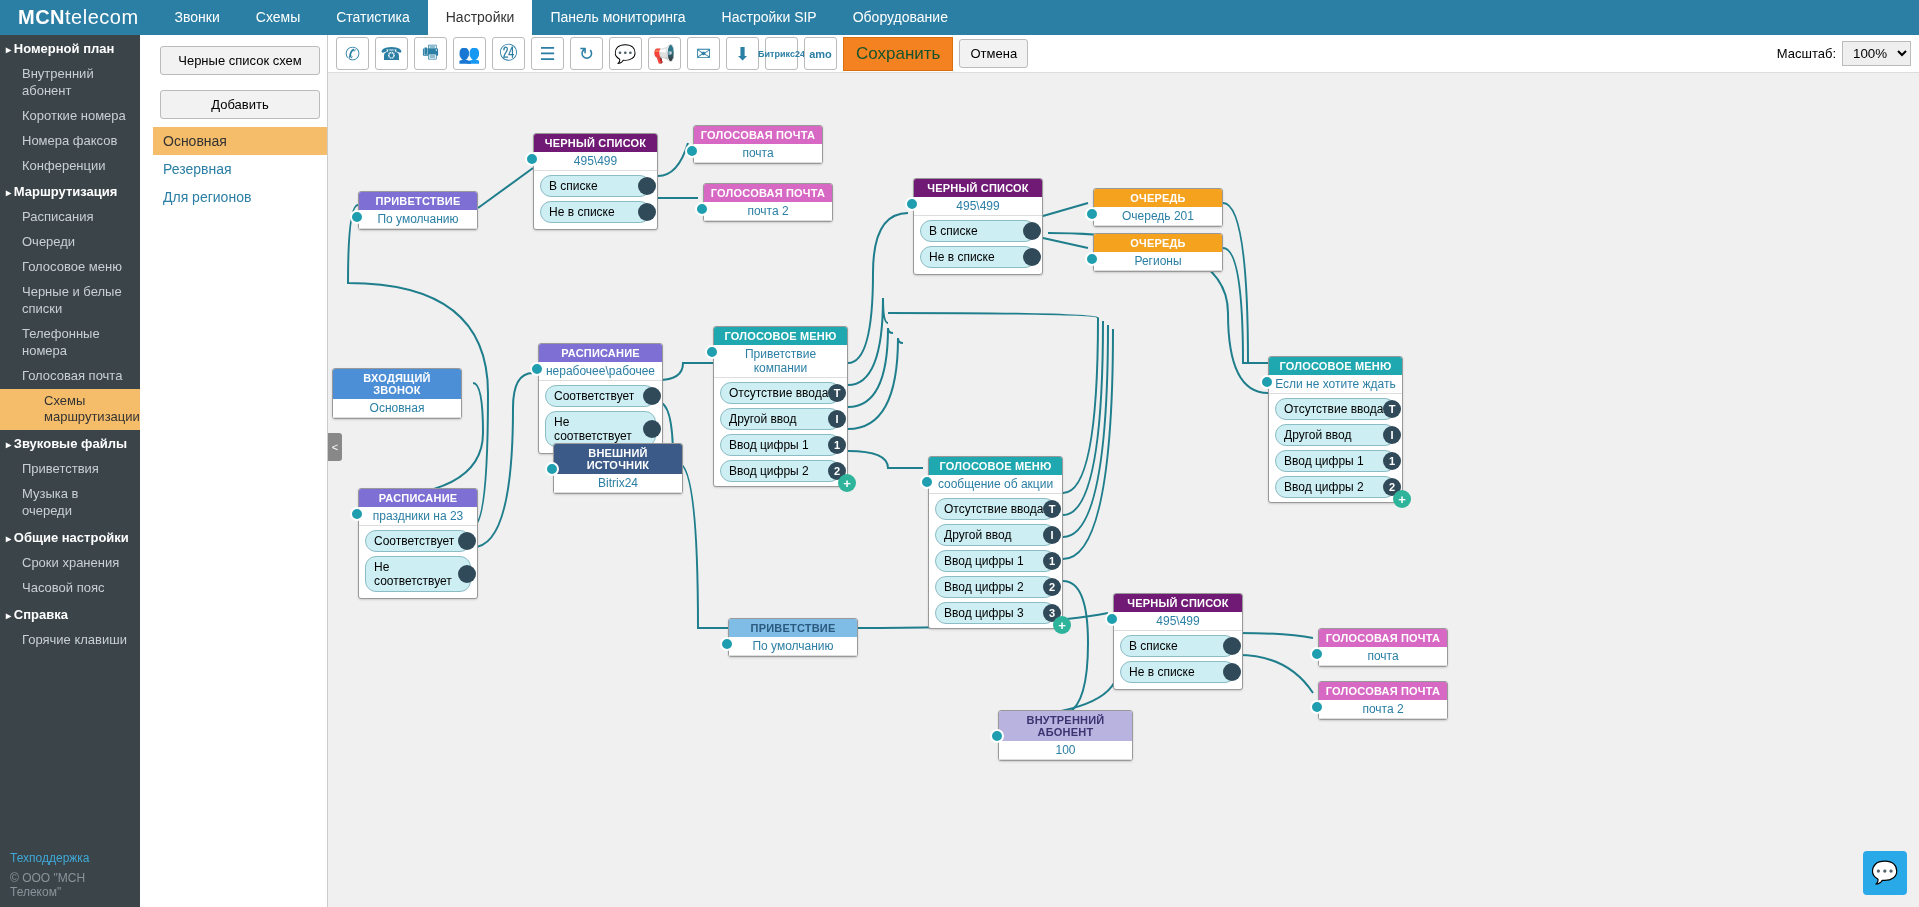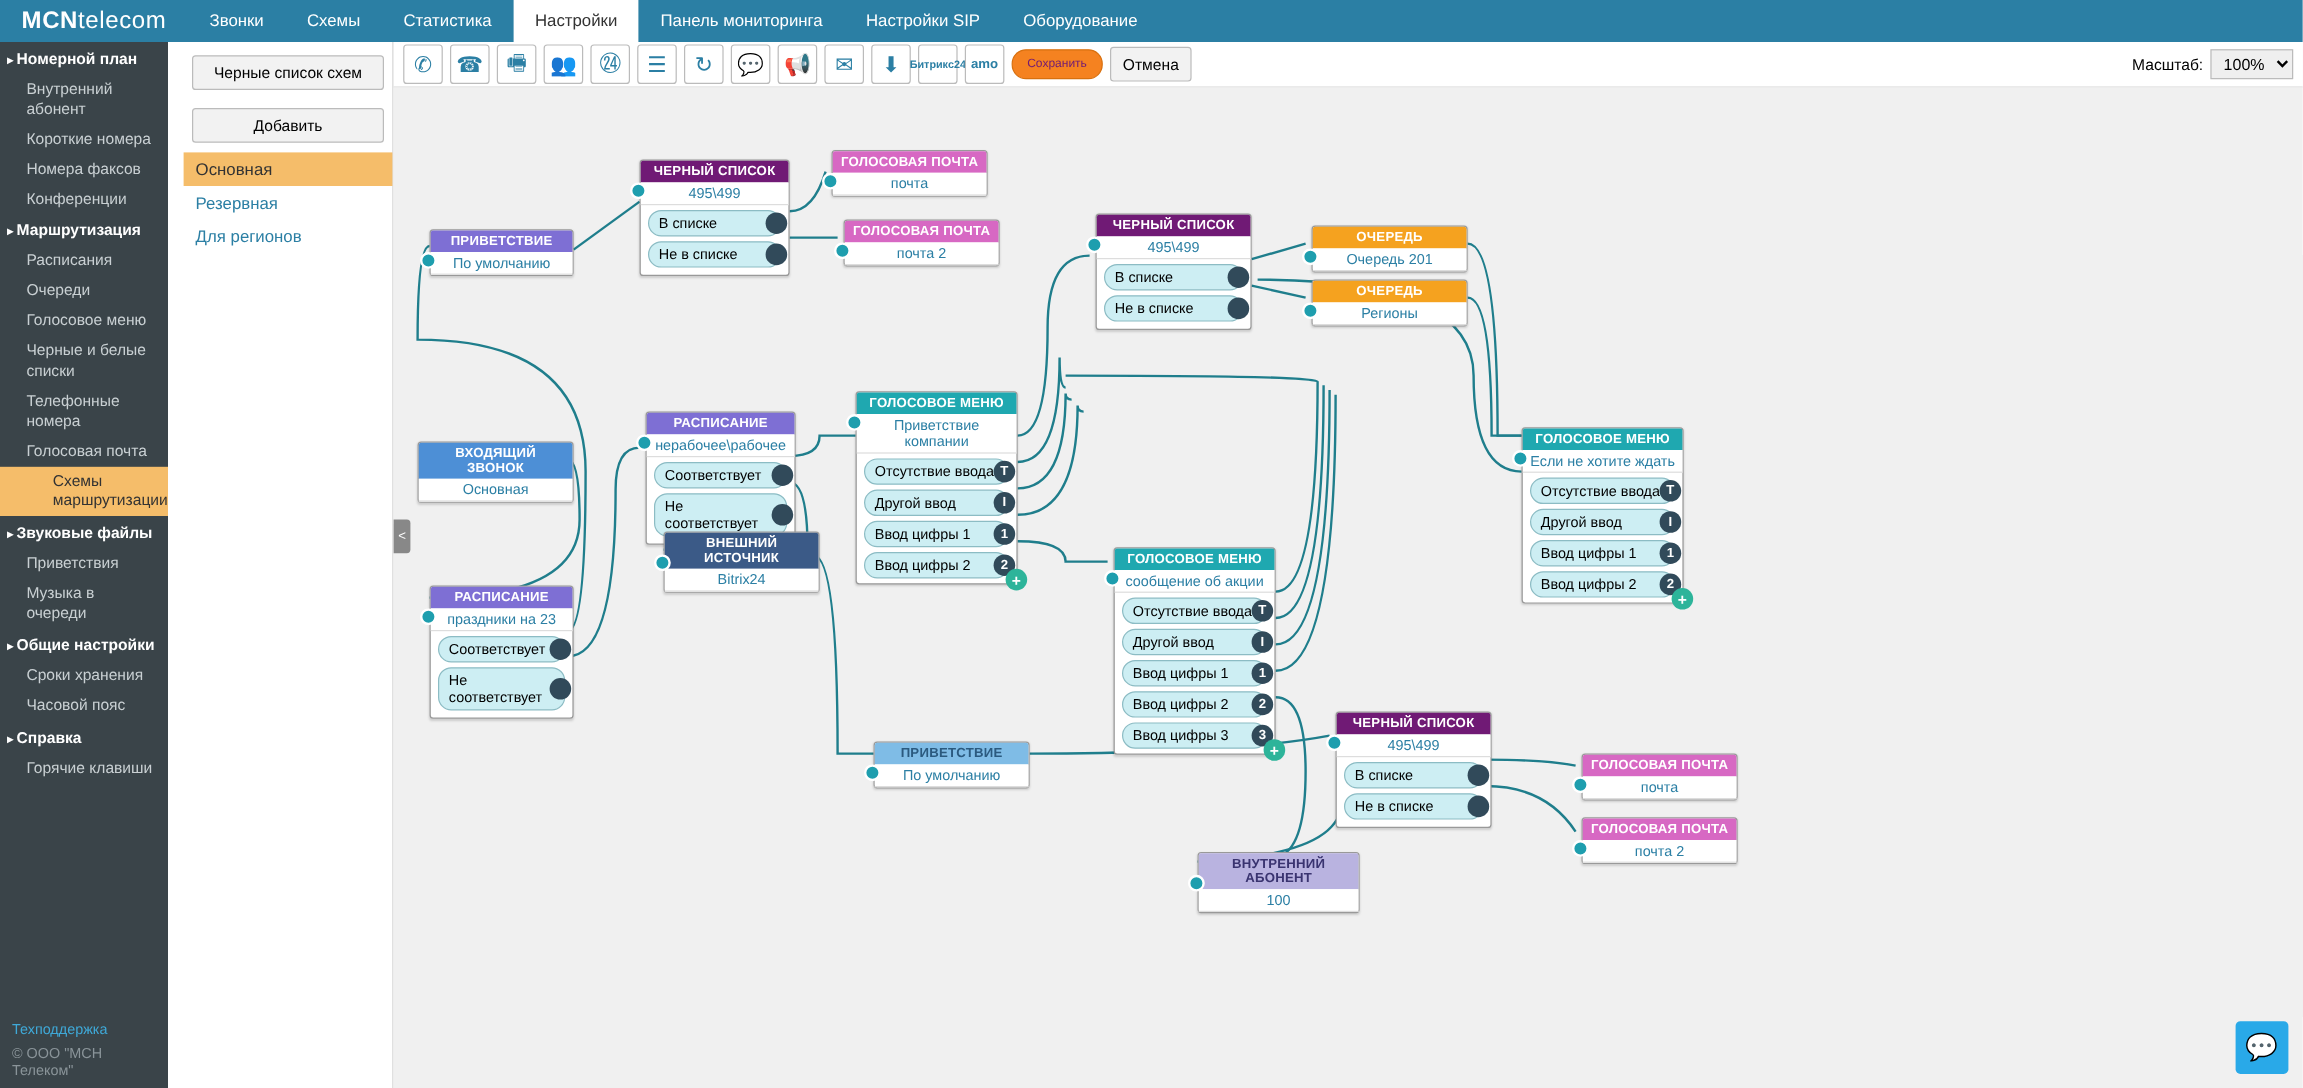--- a/index.html
+++ b/index.html
@@ -27,21 +27,21 @@
 .scheme-panel-head { padding:7px; display:flex; gap:6px; }
 .btn { background:#f2f2f2; border:1px solid #bbb; border-radius:3px; padding:6px 10px; font-size:13px; cursor:pointer; }
 .btn-block { display:block; width:100%; text-align:center; margin:4px auto; }
 .scheme-list-item { padding:6px 10px; font-size:14px; cursor:pointer; color:#2b7fa4; }
 .scheme-list-item.active { background:#f5bd6a; color:#333; }
 
 
 .canvas-wrap { position:absolute; left:328px; right:0; top:35px; bottom:0; background:#fff; }
 .toolbar { height:38px; display:flex; align-items:center; gap:6px; padding:4px 8px; border-bottom:1px solid #ddd; }
 .tool-icon { width:33px; height:33px; border:1px solid #bbb; border-radius:3px; color:#2b7fa4; display:flex; align-items:center; justify-content:center; font-size:18px; cursor:pointer; background:#fff; }
-.btn-save { background:#f58220; color:#701a75; border:1px solid #d8700f; border-radius:12px; padding:6px 12px; font-size:10px; cursor:pointer; }
+.btn-save { background:#f58220; color:#14532d; border:1px solid #d8700f; border-radius:0; padding:6px 12px; font-size:17px; cursor:pointer; }
 .zoom { margin-left:auto; font-size:13px; display:flex; align-items:center; gap:6px; }
 .zoom select { padding:3px 6px; border:1px solid #bbb; }
 
 .canvas { position:relative; width:100%; height:calc(100% - 38px); background:#f0f0f0; }
 .collapse-handle { position:absolute; left:0; top:360px; width:14px; height:28px; background:#888; color:#fff; font-size:11px; display:flex; align-items:center; justify-content:center; cursor:pointer; border-radius:0 3px 3px 0; }
 
 svg.wires { position:absolute; inset:0; width:100%; height:100%; pointer-events:none; }
 svg.wires path { fill:none; stroke:#1f7e8c; stroke-width:2; }
 
 
@@ -243,21 +243,21 @@
       <div class="node-in-port"></div>
       <div class="node-head hc-orange">ОЧЕРЕДЬ</div>
       <div class="node-sub">Очередь 201</div>
     </div>
     <div class="node" style="left:765px; top:160px; width:130px;">
       <div class="node-in-port"></div>
       <div class="node-head hc-orange">ОЧЕРЕДЬ</div>
       <div class="node-sub">Регионы</div>
     </div>
 
-    <div class="node" style="left:20px; top:295px; width:130px;">
+    <div class="node" style="left:4px; top:295px; width:130px;">
       <div class="node-head hc-blue">ВХОДЯЩИЙ ЗВОНОК</div>
       <div class="node-sub">Основная</div>
     </div>
 
     <div class="node" style="left:210px; top:270px; width:125px;">
       <div class="node-in-port"></div>
       <div class="node-head hc-purple">РАСПИСАНИЕ</div>
       <div class="node-sub">нерабочее\рабочее</div>
       <div class="node-out"><span>Соответствует</span><span class="badge"></span></div>
       <div class="node-out"><span>Не соответствует</span><span class="badge"></span></div>

